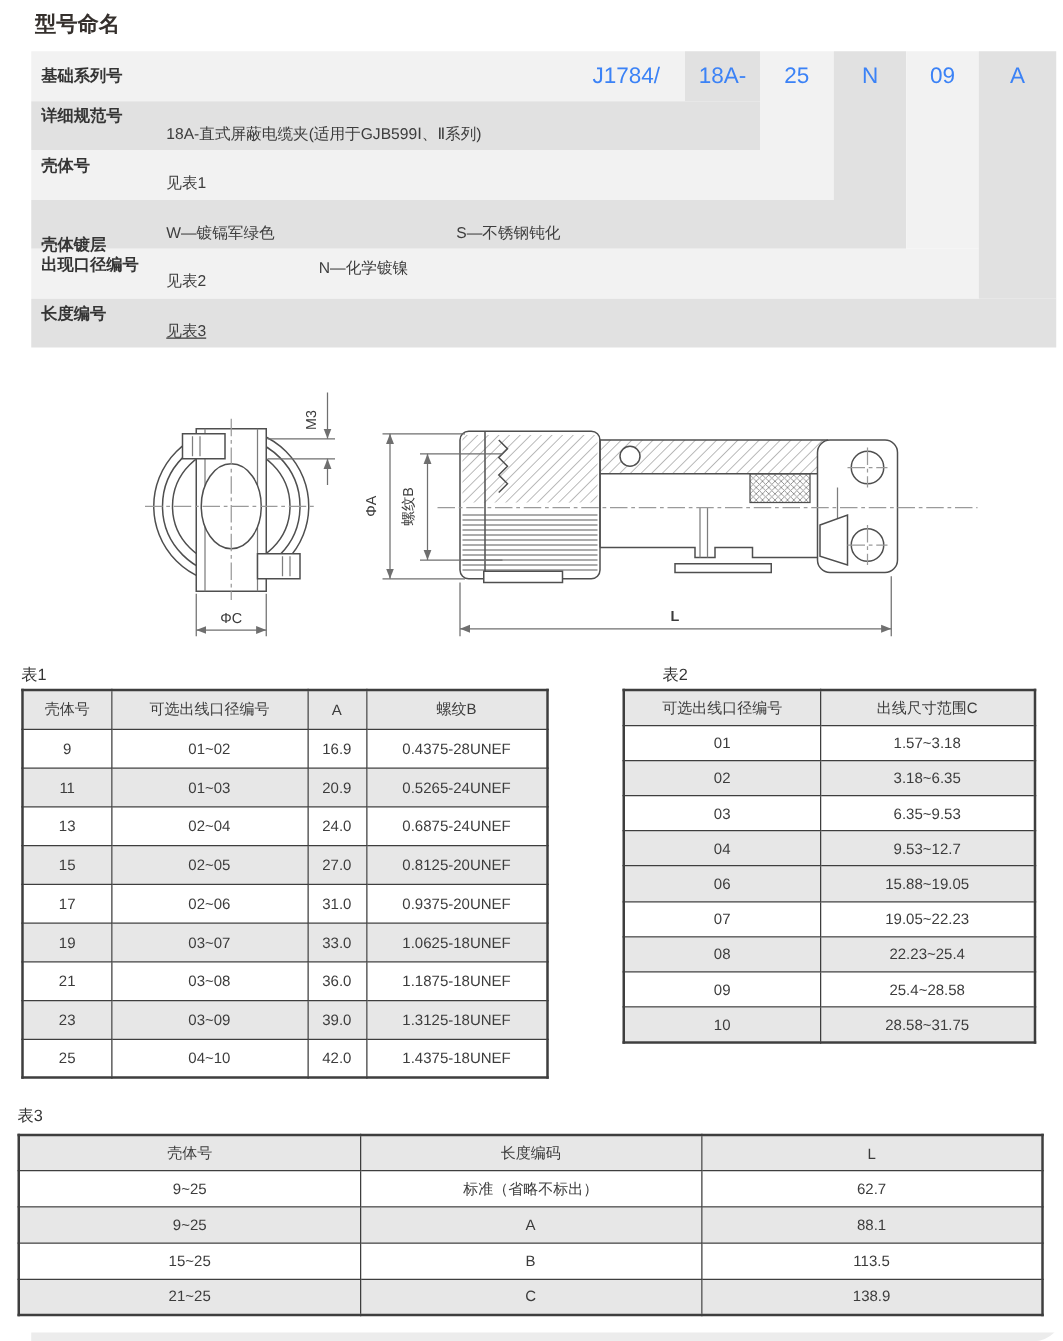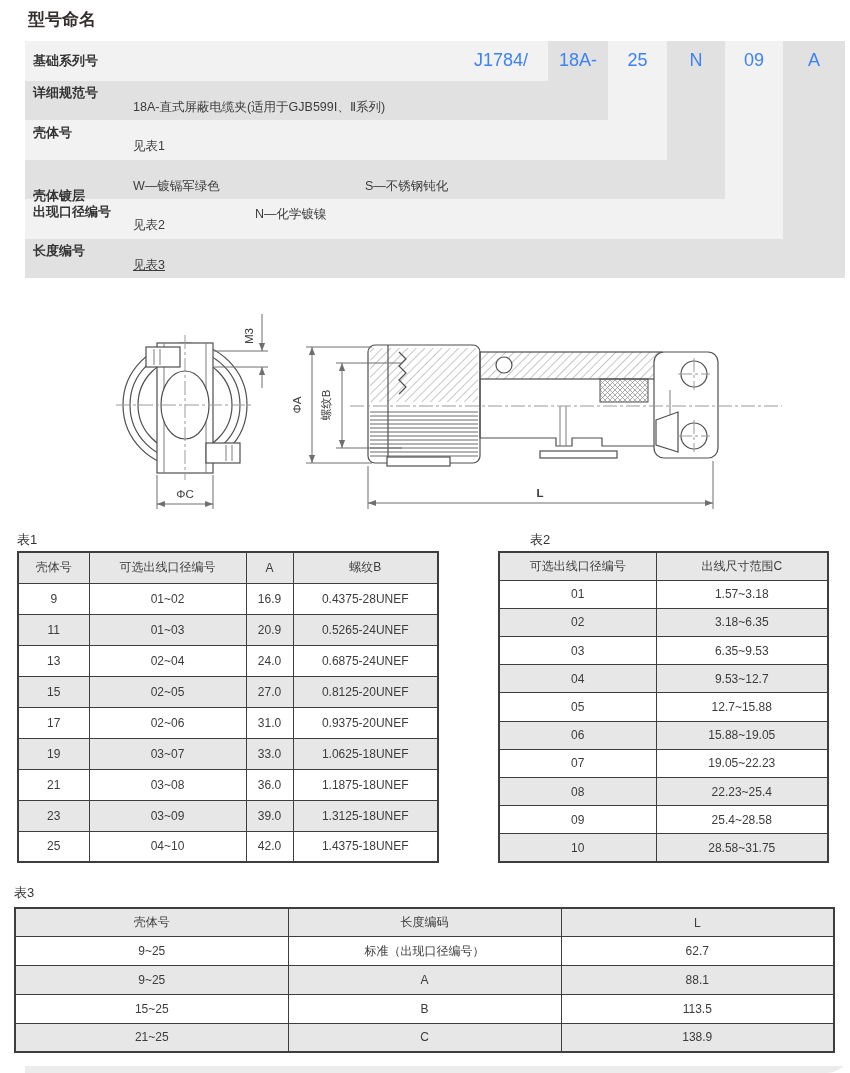--- a/index.html
+++ b/index.html
@@ -341,24 +341,20 @@
           <td>3.18~6.35</td>
         </tr>
         <tr>
           <td>03</td>
           <td>6.35~9.53</td>
         </tr>
         <tr class="alt">
           <td>04</td>
           <td>9.53~12.7</td>
         </tr>
-        <tr>
-          <td>05</td>
-          <td>12.7~15.88</td>
-        </tr>
         <tr class="alt">
           <td>06</td>
           <td>15.88~19.05</td>
         </tr>
         <tr>
           <td>07</td>
           <td>19.05~22.23</td>
         </tr>
         <tr class="alt">
           <td>08</td>
@@ -380,21 +376,21 @@
       <thead>
         <tr>
           <th>壳体号</th>
           <th>长度编码</th>
           <th>L</th>
         </tr>
       </thead>
       <tbody>
         <tr>
           <td>9~25</td>
-          <td>标准（出现口径编号）</td>
+          <td>标准（省略不标出）</td>
           <td>62.7</td>
         </tr>
         <tr class="alt">
           <td>9~25</td>
           <td>A</td>
           <td>88.1</td>
         </tr>
         <tr>
           <td>15~25</td>
           <td>B</td>

